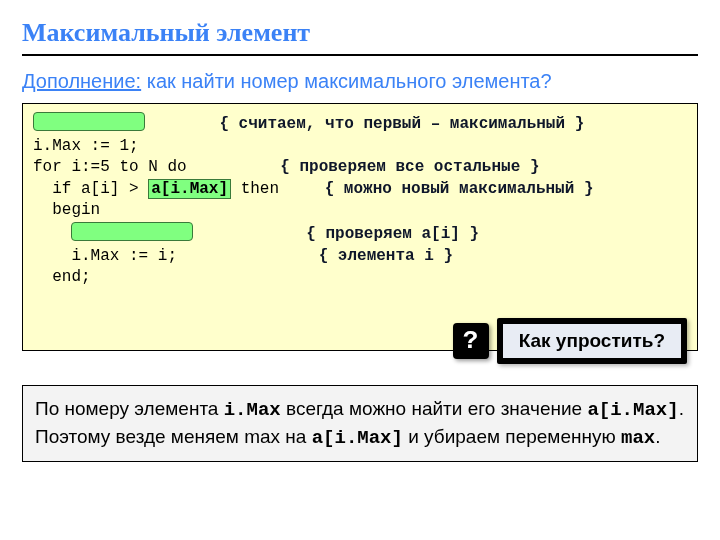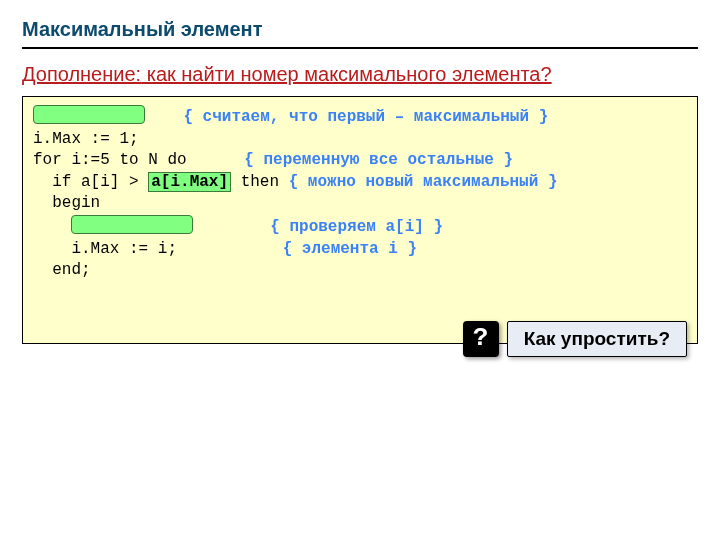--- a/index.html
+++ b/index.html
@@ -9,52 +9,52 @@
     background: #fff;
     width: 720px;
     height: 540px;
     overflow: hidden;
   }
   .slide {
     padding: 18px 22px 0 22px;
     box-sizing: border-box;
   }
   .title {
-    font-size: 20px;
+    font-size: 26px;
     font-weight: bold;
-    color: #0c4a6e;
+    color: #3b82f6;
     margin: 0 0 6px 0;
+    font-family: Liberation Serif, serif;
   }
   .rule {
     height: 2px;
     background: #000;
     margin: 0 0 14px 0;
   }
   .subtitle {
     font-size: 20px;
-    color: #b91c1c;
+    color: #3b82f6;
     margin: 12px 0 10px 0;
-    text-decoration: underline;
   }
   .subtitle .u {
     text-decoration: underline;
   }
   .codebox {
     border: 1px solid #000;
     background: #ffffcc;
     padding: 8px 10px 18px 10px;
     font-family: "Courier New", monospace;
     font-size: 16px;
     line-height: 1.35;
     white-space: pre;
     position: relative;
     margin-bottom: 24px;
   }
   .codebox .kw { font-weight: normal; }
-  .codebox .cm { color: #3b82f6; font-weight: bold; }
+  .codebox .cm { color: #0f172a; font-weight: bold; margin-left: 36px; }
   .mask {
     display: inline-block;
     background: #80ff80;
     border: 1px solid #3a7a3a;
     border-radius: 4px;
     height: 17px;
     vertical-align: -3px;
   }
   .mask-a { width: 110px; }
   .mask-b { width: 120px; }
@@ -80,21 +80,21 @@
     font-weight: bold;
     display: flex;
     align-items: center;
     justify-content: center;
     border-radius: 4px;
     margin-right: 8px;
     box-shadow: 2px 2px 4px rgba(0,0,0,0.4);
   }
   .qtext {
     background: #e8ecf4;
-    border: 1px solid #000000;
+    border: 6px solid #000000;
     border-radius: 2px;
     padding: 4px 16px;
     font-size: 19px;
     font-family: Arial, sans-serif;
     font-weight: bold;
     box-shadow: 2px 2px 4px rgba(0,0,0,0.3);
     white-space: normal;
   }
   .notebox {
     border: 1px solid #000;
@@ -113,26 +113,29 @@
 
   <div class="title">Максимальный элемент</div>
   <div class="rule"></div>
 
   <div class="subtitle">
     <span class="u">Дополнение:</span><span> как найти номер максимального элемента?</span>
   </div>
 
   <div class="codebox"><span class="mask mask-a"></span>    <span class="cm">{ считаем, что первый – максимальный }</span>
 <span class="kw">i.Max := 1;</span>
-<span class="kw">for i:=5 to N do</span>      <span class="cm">{ переменную все остальные }</span>
+<span class="kw">for i:=5 to N do</span>      <span class="cm">{ проверяем все остальные }</span>
 <span class="kw">  if a[i] &gt; </span><span class="hl">a[i.Max]</span><span class="kw"> then </span><span class="cm">{ можно новый максимальный }</span>
 <span class="kw">  begin</span>
     <span class="mask mask-b"></span>        <span class="cm">{ проверяем a[i] }</span>
 <span class="kw">    i.Max := i;</span>           <span class="cm">{ элемента i }</span>
 <span class="kw">  end;</span>
     <div class="callout">
       <div class="qmark">?</div>
       <div class="qtext">Как упростить?</div>
     </div>
   </div>
 
+  <div class="notebox">
+    <span>По номеру элемента </span><span class="mono">i.Max</span><span> всегда можно найти его значение </span><span class="mono">a[i.Max]</span><span>. Поэтому везде меняем max на </span><span class="mono">a[i.Max]</span><span> и убираем переменную </span><span class="mono">max</span><span>.</span>
+  </div>
 
 </div>
 
 </body></html>

